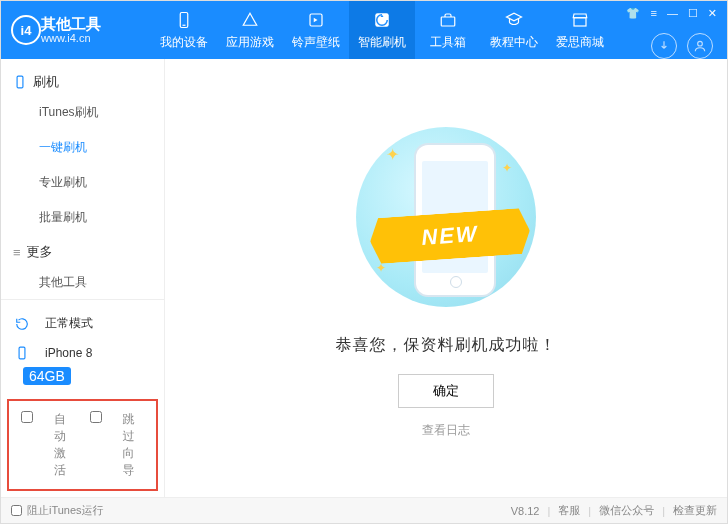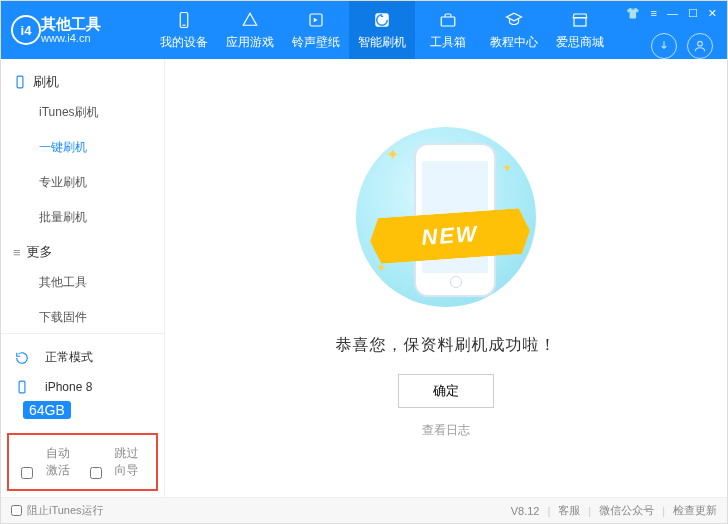--- a/index.html
+++ b/index.html
@@ -29,21 +29,21 @@
 .side-group-hdr { display: flex; align-items: center; gap: 6px; padding: 8px 12px 4px; color: #333; font-size: 13px; }
 .side-group-hdr .ic { color: #1a8cff; }
 .side-sub { padding: 9px 10px 9px 38px; color: #555; cursor: pointer; font-size: 12px; }
 .side-sub.active { color: #1a8cff; }
 .side-bottom { border-top: 1px solid #eee; padding: 8px 0; }
 .mode-row, .device-row { display: flex; align-items: center; gap: 16px; padding: 7px 14px; }
 .mode-row .ic, .device-row .ic { color: #1a8cff; font-size: 14px; }
 .badge { font-size: 14px; background: #1a8cff; color: #fff; padding: 1px 6px; border-radius: 3px; margin-left: 22px; display: inline-block; }
 
 .check-row { display: flex; align-items: center; gap: 14px; padding: 10px 12px; border: 2px solid #e74c3c; margin: 6px; }
-.chk { display: flex; align-items: flex-end; gap: 13px; color: #888; font-size: 12px; }
+.chk { display: flex; align-items: flex-start; gap: 21px; color: #888; font-size: 12px; }
 .chk input { width: 12px; height: 12px; }
 
 
 .main { flex: 1; display: flex; flex-direction: column; align-items: center; justify-content: center; background: #fff; }
 .illus { width: 200px; height: 200px; position: relative; margin-bottom: 18px; }
 .bubble { position: absolute; top: 10px; left: 10px; width: 180px; height: 180px; border-radius: 50%; background: radial-gradient(circle at 40% 35%, #d6f8ff 0%, #a8eaf7 60%, #8fd9ec 100%); }
 .phone { position: absolute; top: 28px; left: 70px; width: 78px; height: 150px; background: #fff; border-radius: 12px; box-shadow: 0 0 0 2px #d8e6f0; }
 .phone:before { content: ""; position: absolute; top: 16px; left: 6px; right: 6px; bottom: 22px; background: #eaf6ff; border-radius: 2px; }
 .phone:after { content: ""; position: absolute; bottom: 7px; left: 50%; width: 10px; height: 10px; margin-left: -5px; border: 1.5px solid #cfdde8; border-radius: 50%; }
 .ribbon { position: absolute; top: 96px; left: 24px; width: 160px; height: 46px; background: #ffc107; transform: rotate(-4deg); display: flex; align-items: center; justify-content: center; color: #fff; font-weight: 900; font-size: 22px; letter-spacing: 2px; clip-path: polygon(6% 0, 94% 0, 100% 50%, 94% 100%, 6% 100%, 0 50%); font-style: italic; }

